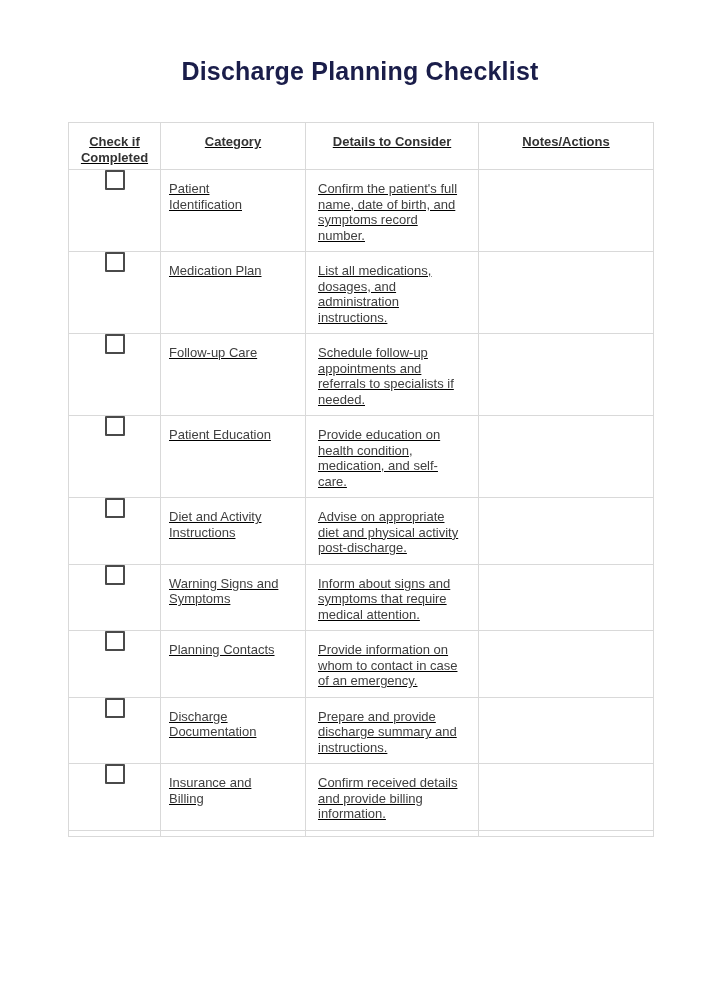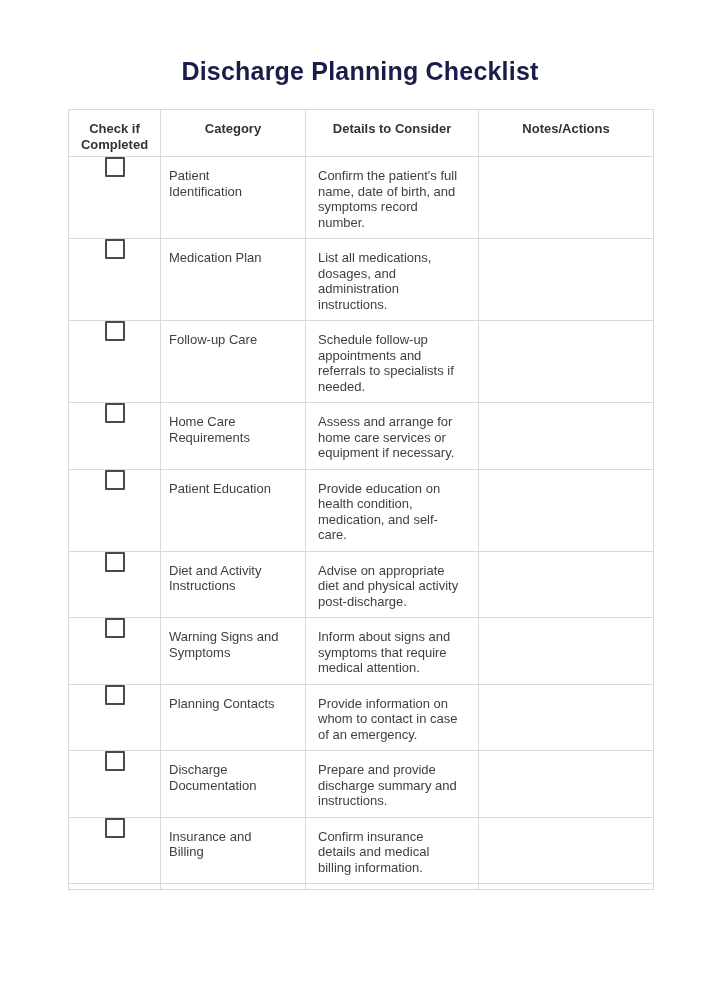--- a/index.html
+++ b/index.html
@@ -25,24 +25,25 @@
     padding-top: 57px;
     text-align: center;
     font-size: 25px;
     font-weight: bold;
     letter-spacing: 0.2px;
     color: var(--title-color, #1a1d4a);
   }
   table.checklist {
     position: absolute;
     left: 68px;
-    top: 109px;
+    top: 122px;
     width: 585px;
     border-collapse: collapse;
     table-layout: fixed;
+    text-decoration: underline;
   }
   table.checklist th,
   table.checklist td {
     border: 1px solid var(--border-color, #d9d9d9);
     box-sizing: border-box;
     background: #ffffff;
   }
   col.c-check    { width: 92px; }
   col.c-category { width: 145px; }
   col.c-details  { width: 173px; }
@@ -138,32 +139,20 @@
     </td>
     <td class="cell-category">
       <span>Follow-up Care</span>
     </td>
     <td class="cell-details">
       <span>Schedule follow-up appointments and referrals to specialists if needed.</span>
     </td>
     <td class="cell-notes"></td>
   </tr>
 
-  <tr>
-    <td class="cell-check">
-      <span class="checkbox"></span>
-    </td>
-    <td class="cell-category">
-      <span>Home Care Requirements</span>
-    </td>
-    <td class="cell-details">
-      <span>Assess and arrange for home care services or equipment if necessary.</span>
-    </td>
-    <td class="cell-notes"></td>
-  </tr>
 
   <tr>
     <td class="cell-check">
       <span class="checkbox"></span>
     </td>
     <td class="cell-category">
       <span>Patient Education</span>
     </td>
     <td class="cell-details">
       <span>Provide education on health condition, medication, and self-care.</span>
@@ -224,21 +213,21 @@
   </tr>
 
   <tr>
     <td class="cell-check">
       <span class="checkbox"></span>
     </td>
     <td class="cell-category">
       <span>Insurance and Billing</span>
     </td>
     <td class="cell-details">
-      <span>Confirm insurance details and medical billing information.</span>
+      <span>Confirm received details and provide billing information.</span>
     </td>
     <td class="cell-notes"></td>
   </tr>
 </tbody>
     <tfoot>
       <tr>
         <td class="sliver"></td>
         <td class="sliver"></td>
         <td class="sliver"></td>
         <td class="sliver"></td>

